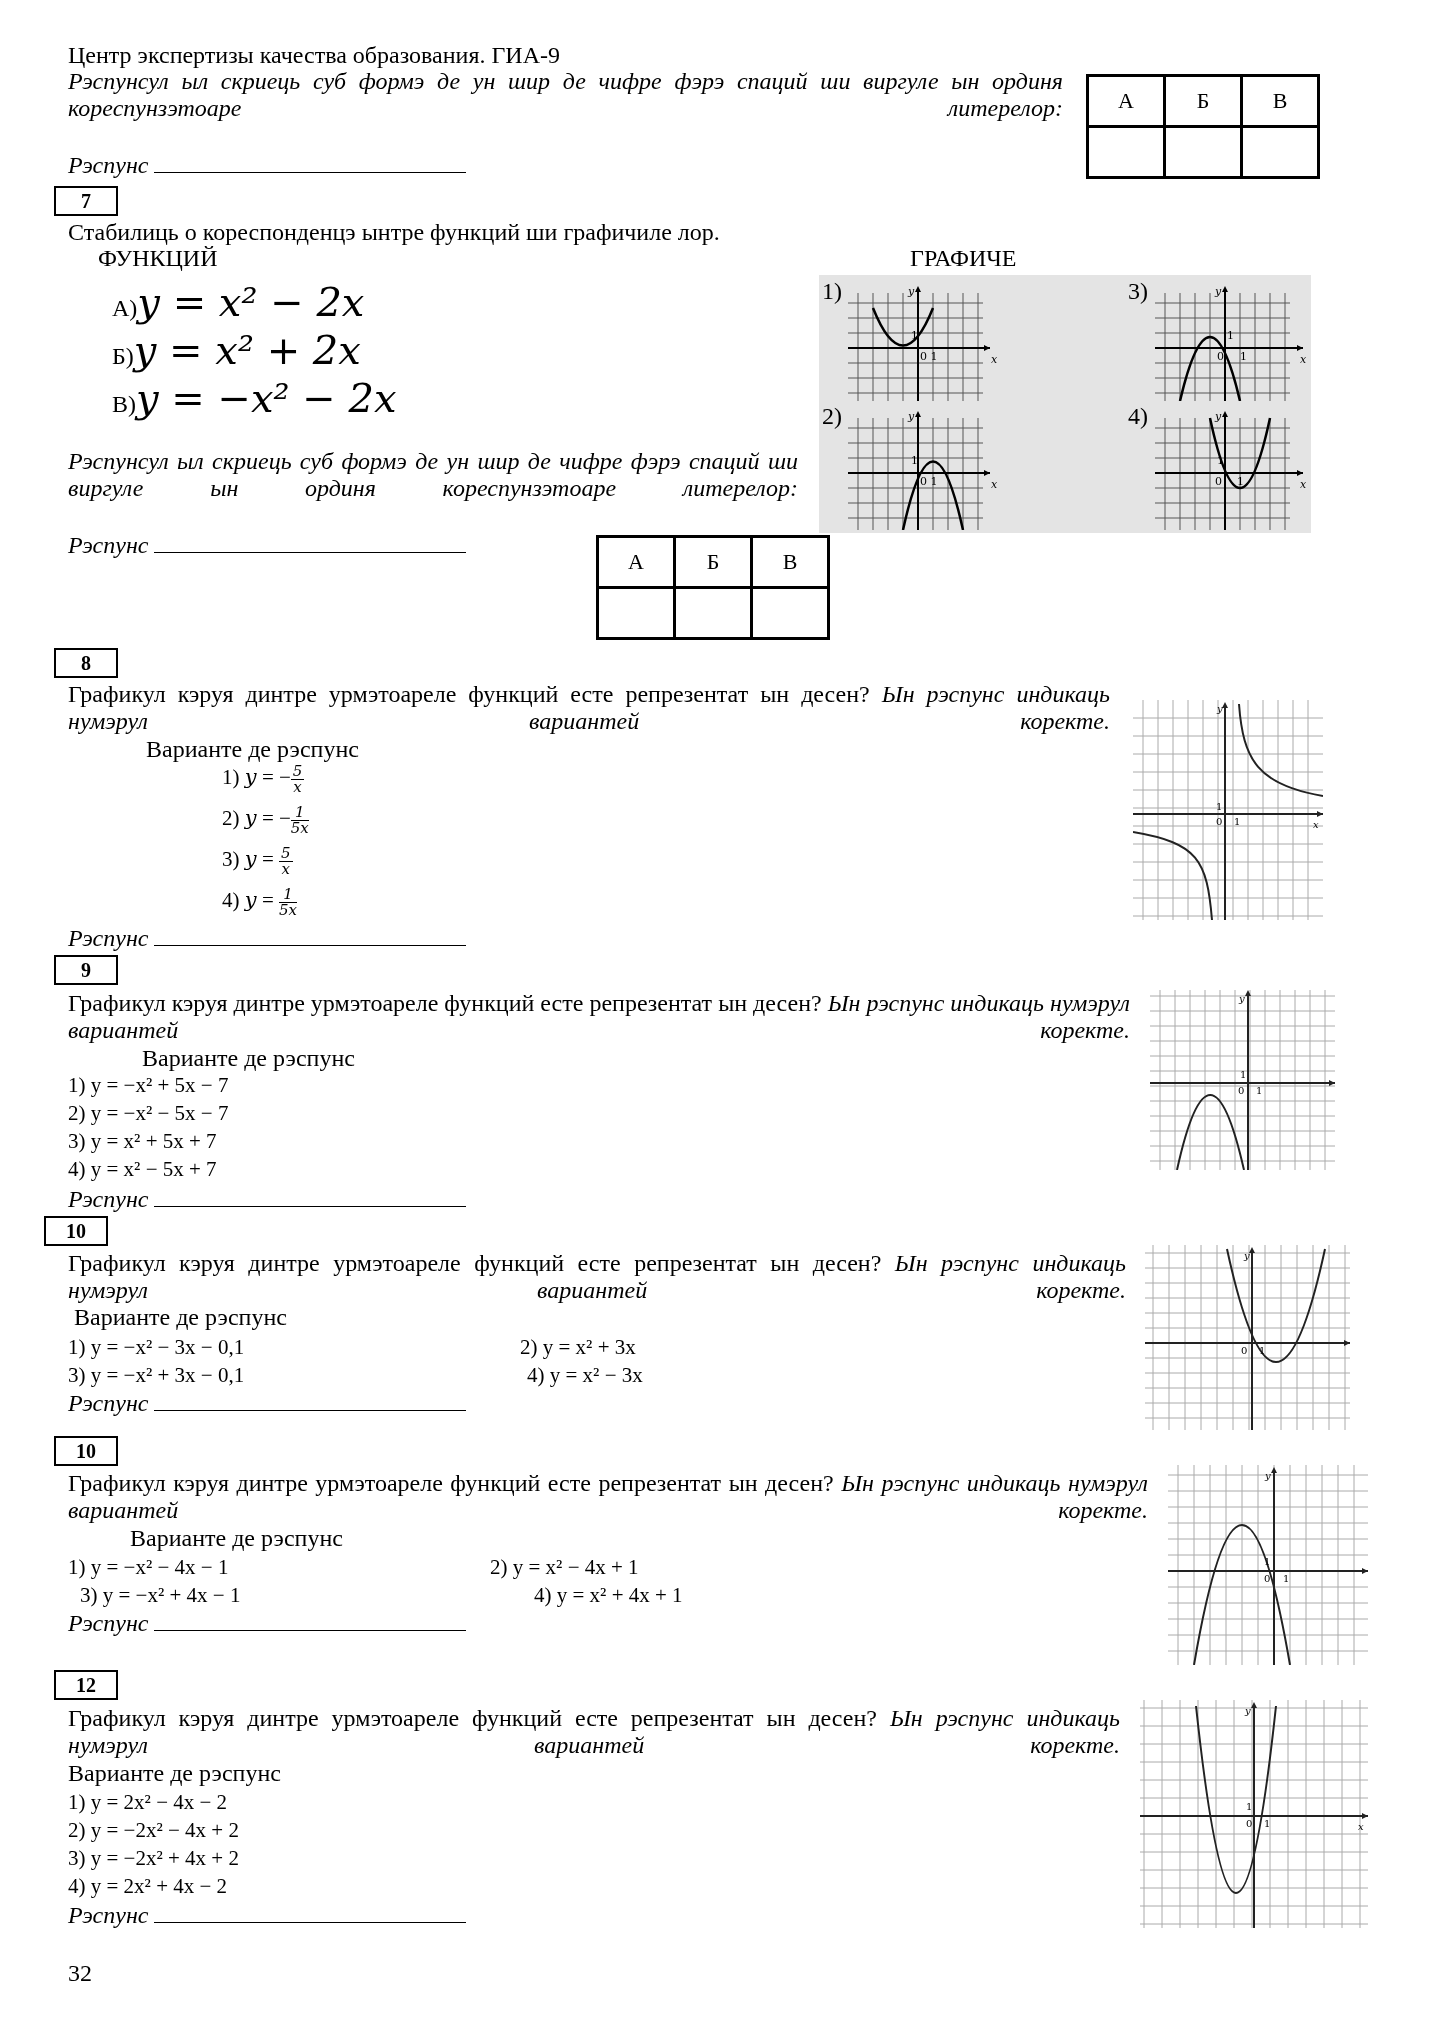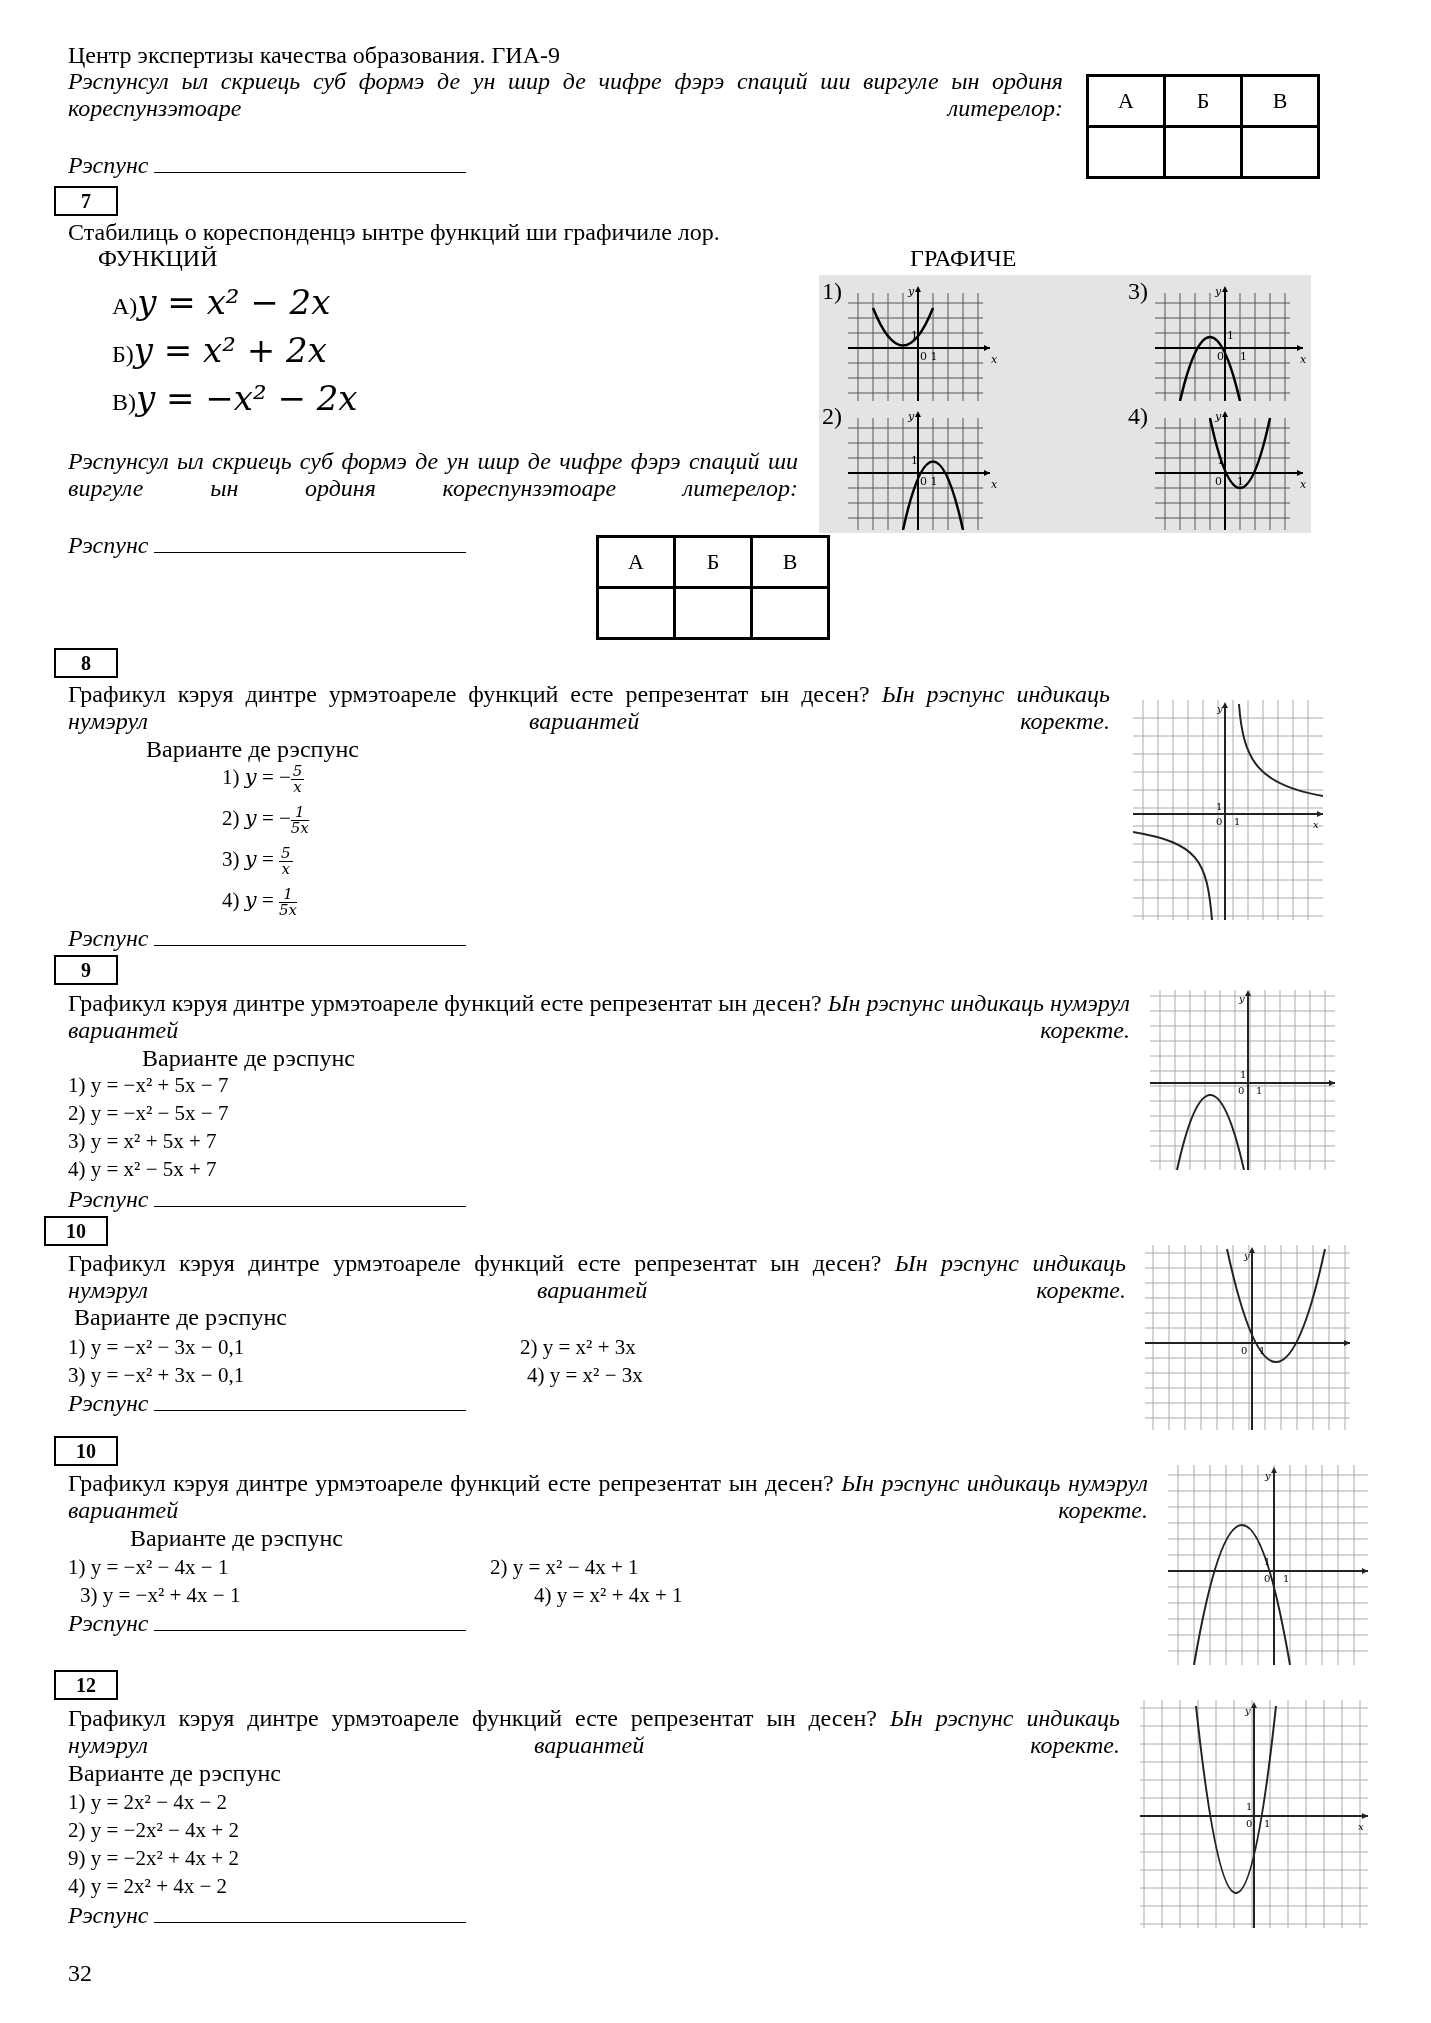--- a/index.html
+++ b/index.html
@@ -9,21 +9,21 @@
   .txt { font-size: 24px; line-height: 27px; }
   .ital { font-style: italic; }
   .just { text-align: justify; text-align-last: justify; }
   .numbox { position: absolute; width: 60px; height: 26px; border: 2.5px solid #000;
             font-weight: bold; font-size: 20px; text-align: center; line-height: 26px; }
   .ansline { display: inline-block; border-bottom: 1.5px solid #000; width: 312px; height: 20px; vertical-align: baseline; margin-left: 6px; }
   table.abv { position: absolute; border-collapse: collapse; }
   table.abv td { border: 3px solid #000; width: 74px; height: 48px; text-align: center;
                  font-size: 22px; padding: 0; }
   .math { font-family: "DejaVu Serif", serif; font-style: italic; }
-  .bigmath { font-size: 34px; line-height: 48px; }
+  .bigmath { font-size: 40px; line-height: 48px; }
   .opt { font-size: 21px; line-height: 28px; }
   .frac { display: inline-block; vertical-align: middle; text-align: center; font-size: 15px; line-height: 15px; }
   .frac .n { display: block; border-bottom: 1.5px solid #000; padding: 0 2px; }
   .frac .d { display: block; }
   .gbox { position: absolute; background: #e4e4e4; }
   svg { position: absolute; }
 </style>
 </head>
 <body>
 
@@ -252,21 +252,21 @@
 </svg>
 
 <div class="numbox" style="left:54px;top:1670px;">12</div>
 <div class="abs txt just" style="left:68px;top:1705px;width:1052px;">
   <span>Графикул кэруя динтре урмэтоареле функций есте репрезентат ын десен?</span> <span class="ital">Ын рэспунс индикаць нумэрул вариантей коректе.</span>
 </div>
 <div class="abs txt" style="left:68px;top:1760px;">Варианте де рэспунс</div>
 <div class="abs opt" style="left:68px;top:1788px;">
   <div>1) y = 2x² − 4x − 2</div>
   <div>2) y = −2x² − 4x + 2</div>
-  <div>9)  y = −2x² + 4x + 2</div>
+  <div>3)  y = −2x² + 4x + 2</div>
   <div>4) y = 2x² + 4x − 2</div>
 </div>
 <div class="abs txt ital" style="left:68px;top:1902px;">
   <span>Рэспунс</span><span class="ansline"></span>
 </div>
 <svg style="left:1140px;top:1700px;" width="228" height="228" viewBox="0 0 228 228">
   <g stroke="#aaa" stroke-width="1">
     <path d="M0,8H228M0,26H228M0,44H228M0,62H228M0,80H228M0,98H228M0,116H228M0,134H228M0,152H228M0,170H228M0,188H228M0,206H228M0,224H228"></path>
     <path d="M4,0V228M22,0V228M40,0V228M58,0V228M76,0V228M94,0V228M112,0V228M130,0V228M148,0V228M166,0V228M184,0V228M202,0V228M220,0V228"></path>
   </g>

